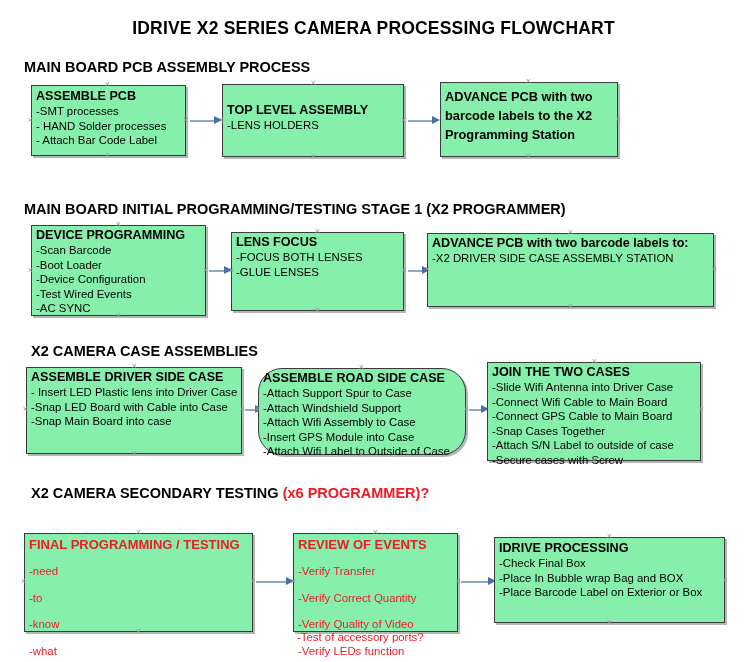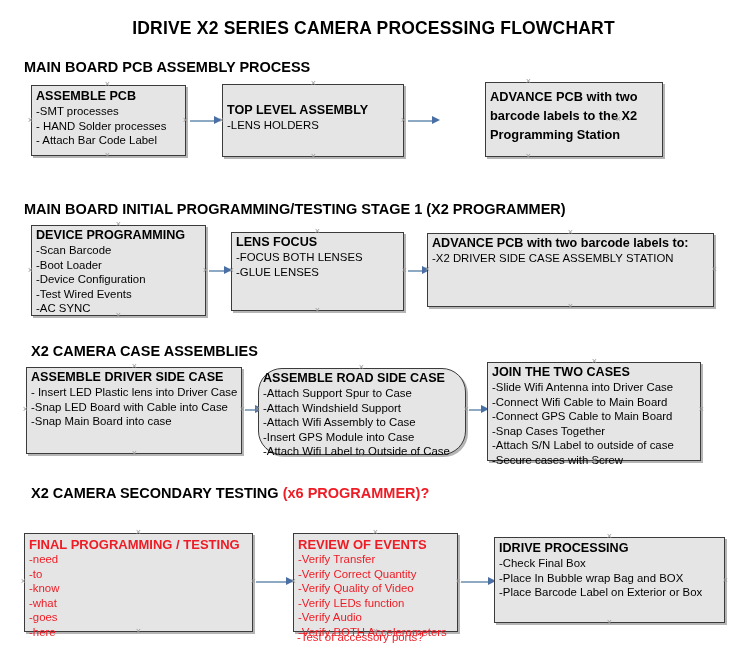--- a/index.html
+++ b/index.html
@@ -38,21 +38,21 @@
     color: #000000;
     white-space: nowrap;
   }
   .section-heading .alt {
     color: #ee1c25;
   }
 
   
   .box {
     position: absolute;
-    background: #e5e5e5;
+    background: #86efac;
     border: 1px solid #3b3b3b;
     box-sizing: border-box;
     box-shadow: 2px 2px 0 0 rgba(120,120,120,0.55);
   }
   .box-inner {
     position: absolute;
     left: 4px;
     top: 2px;
     right: 2px;
   }
@@ -70,21 +70,21 @@
     white-space: nowrap;
   }
   
   .box-title.wrap {
     white-space: normal;
     font-size: 12.8px;
     line-height: 19px;
   }
   
   .box.red .box-title { color: #ee1c25; font-size: 13px; }
-  .box.red .box-line  { color: #ee1c25; }
+  .box.red .box-line  { color: #ee1c25; margin-top: 12px; }
 
   
   .overflow-line {
     position: absolute;
     font-size: 11.4px;
     color: #ee1c25;
     line-height: 14.5px;
     white-space: nowrap;
   }
 
@@ -161,21 +161,21 @@
   <div class="handle" style="left:310px; top:80px;"></div>
   <div class="handle" style="left:310px; top:153px;"></div>
   <div class="handle" style="left:218px; top:117px;"></div>
   <div class="handle" style="left:400px; top:117px;"></div>
 
   <div class="arrow" style="left:408px; top:116px; width:32px;">
     <div class="shaft"></div>
       <div class="head"></div>
   </div>
 
-  <div class="box" style="left:440px; top:82px; width:178px; height:75px;margin-left:45px;">
+  <div class="box" style="left:440px; top:82px; width:178px; height:75px;">
     <div class="box-inner" style="top:4px;">
       <div class="box-title wrap">ADVANCE PCB with two barcode labels to the  X2 Programming Station</div>
     </div>
   </div>
   <div class="handle" style="left:525px; top:78px;"></div>
   <div class="handle" style="left:525px; top:153px;"></div>
   <div class="handle" style="left:615px; top:116px;"></div>
 
   <div class="section-heading" style="left:24px; top:201px;">MAIN BOARD INITIAL PROGRAMMING/TESTING STAGE 1 (X2 PROGRAMMER)</div>
 

